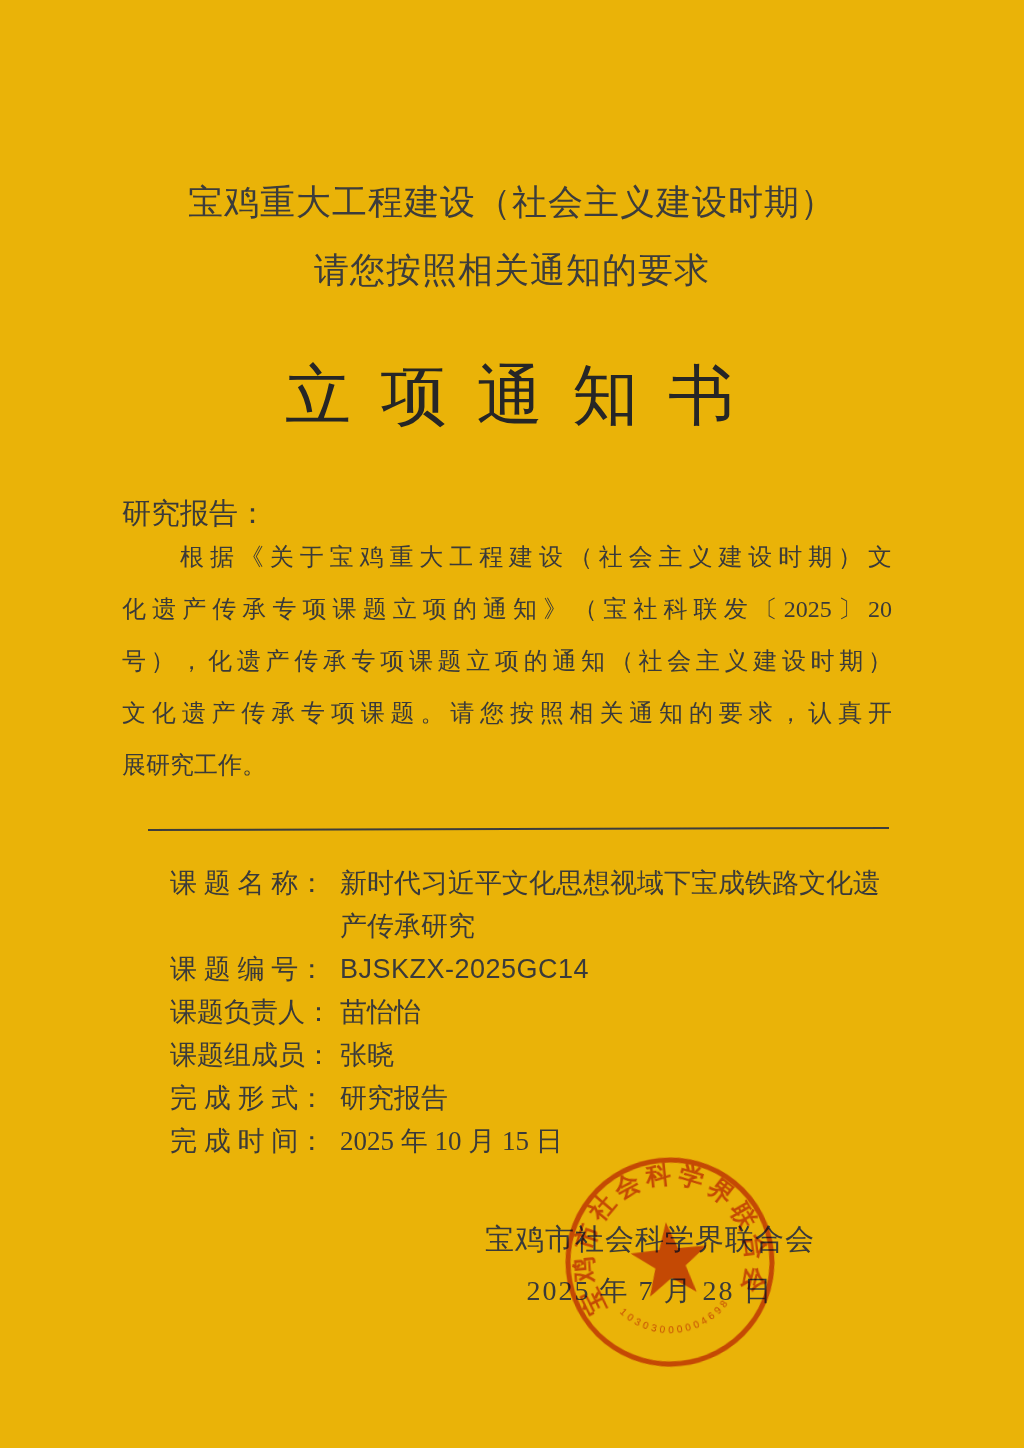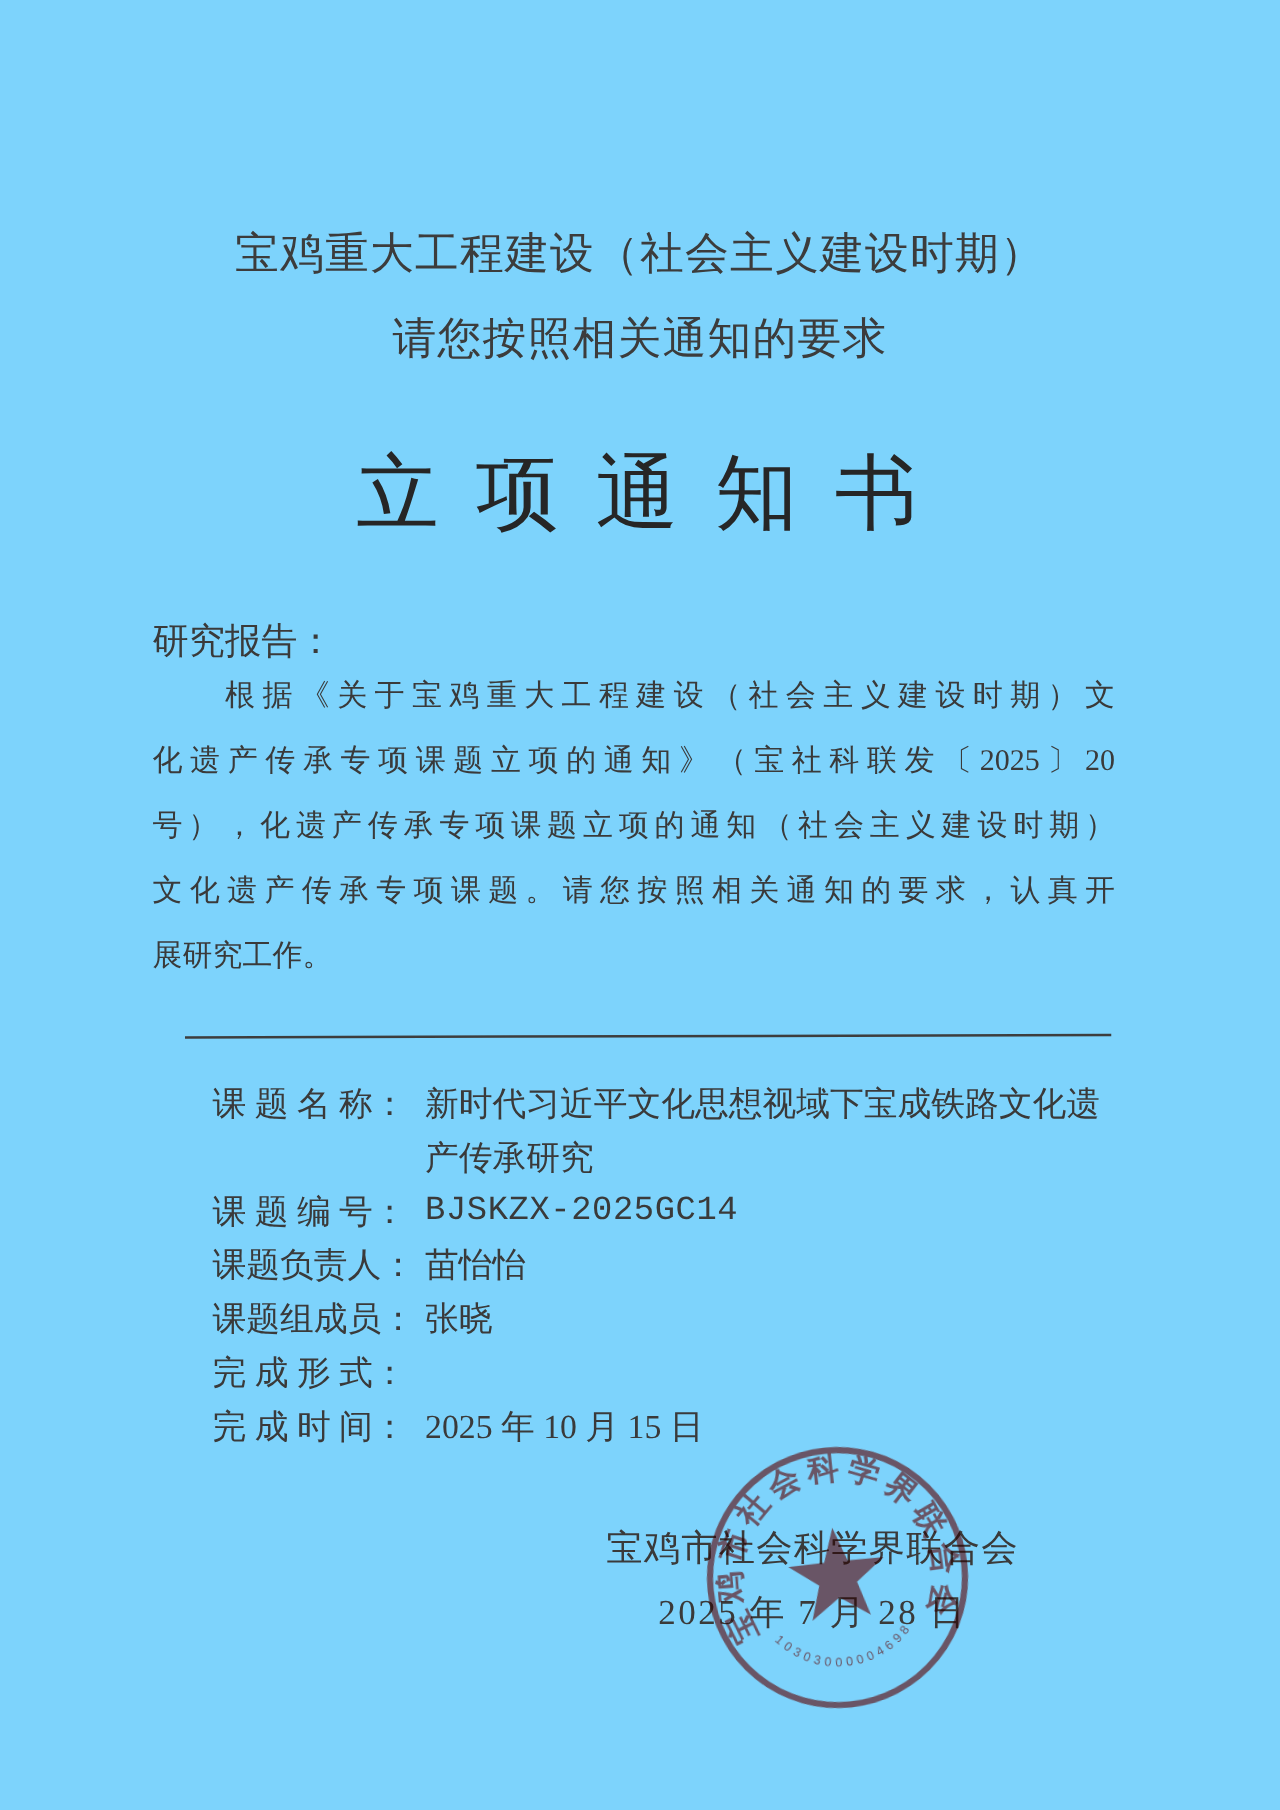--- a/index.html
+++ b/index.html
@@ -1,19 +1,19 @@
 <!DOCTYPE html>
 <html><head>
 <meta charset="utf-8">
 <style>
   html,body{margin:0;padding:0;background:#e9e9e9;}
   .page{
     position:relative;
     width:1024px;height:1448px;
-    background:#7dd3fc;
+    background:#eab308;
     overflow:hidden;
     font-family:"Liberation Serif", serif;
     color:#3a3a3a;
     margin:0 auto;
   }
   .header-line{
     position:absolute;left:0;width:1024px;
     text-align:center;
     font-size:35px;line-height:42px;
     color:#3c3c3c;
@@ -62,21 +62,21 @@
     flex:0 0 170px;
     line-height:43px;
     white-space:nowrap;
   }
   .field-value{
     flex:0 0 548px;
     line-height:43px;
     word-break:break-all;
   }
   .field-value.latin{
-    font-family:Liberation Mono, monospace;
+    font-family:Liberation Sans, sans-serif;
     letter-spacing:0.5px;
   }
   .signature{
     position:absolute;left:450px;top:1213px;width:400px;
     text-align:center;color:#3a3a3a;
   }
   .signature .org{font-size:29px;line-height:52px;letter-spacing:1px;}
   .signature .date{font-size:28px;line-height:52px;letter-spacing:2px;}
   .stamp{
     position:absolute;left:560px;top:1152px;width:220px;height:220px;
@@ -128,20 +128,21 @@
     <div class="field-row">
       <div class="field-label">课题负责人：</div>
       <div class="field-value">苗怡怡</div>
     </div>
     <div class="field-row">
       <div class="field-label">课题组成员：</div>
       <div class="field-value">张晓</div>
     </div>
     <div class="field-row">
       <div class="field-label">完 成 形 式：</div>
+      <div class="field-value">研究报告</div>
     </div>
     <div class="field-row">
       <div class="field-label">完 成 时 间：</div>
       <div class="field-value">2025 年 10 月 15 日</div>
     </div>
   </div>
 
   <div class="signature">
     <div class="org">宝鸡市社会科学界联合会</div>
     <div class="date">2025 年 7 月 28 日</div>

